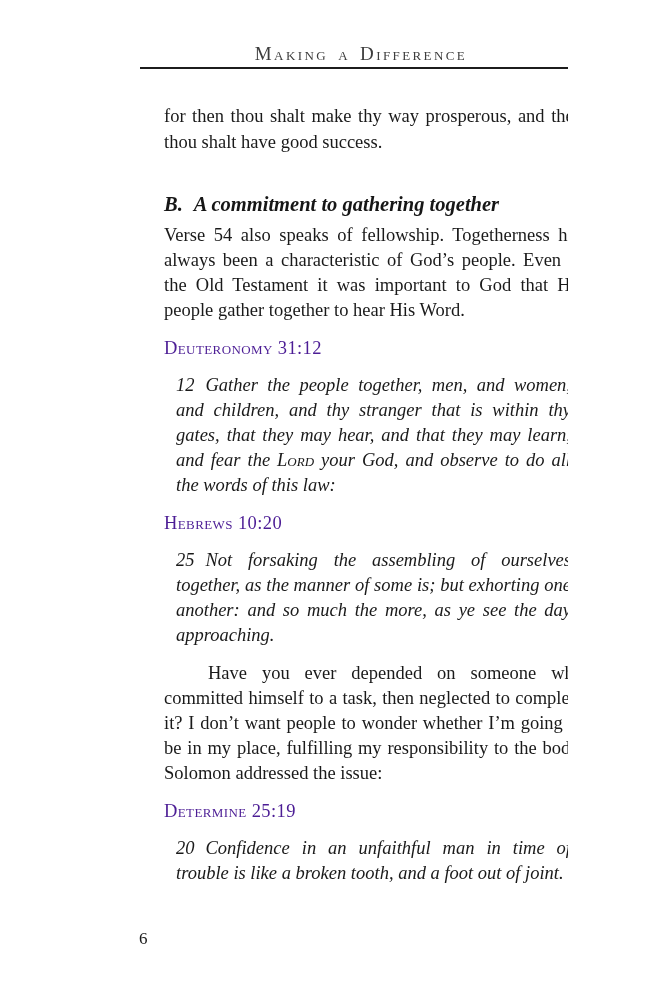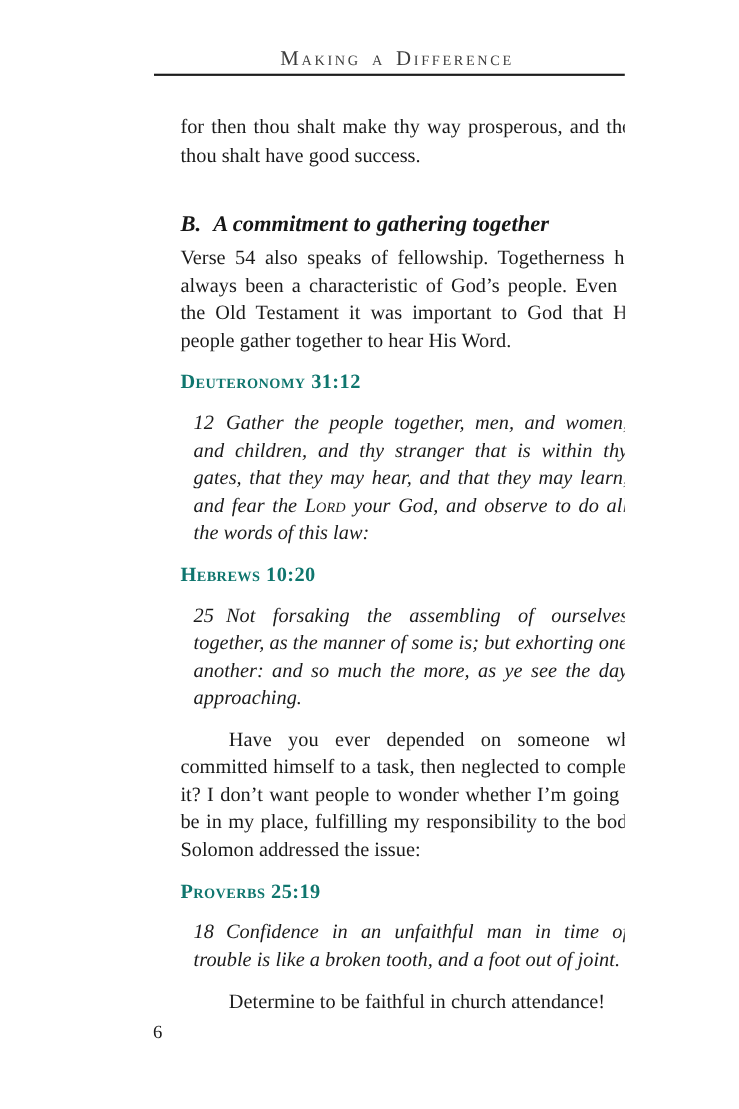--- a/index.html
+++ b/index.html
@@ -53,26 +53,26 @@
     font-weight: bold;
     text-align: left;
     color: #161616;
   }
   .section-letter { margin-right: 11px; }
   .body-para { margin: 0 0 13px 0; }
   .indent { text-indent: 44px; }
   .scripture { margin: 0 0 13px 0; }
   .scripture-ref {
     font-variant: small-caps;
-    font-weight: 700;
+    font-weight: 400;
     letter-spacing: 0.4px;
     line-height: 25px;
     margin: 0 0 1px 0;
     text-align: left;
-    color: #0f766e;
+    color: #4c1d95;
   }
   .scripture-text {
     margin: 12px;
     font-style: italic;
     line-height: 25px;
   }
   .verse-num { margin-right: 11px; }
   .sc { font-variant: small-caps; }
   .closing { margin: 0; }
   .page-number {
@@ -106,23 +106,22 @@
 
 
     <section class="scripture">
       <div class="scripture-ref">Hebrews 10:20</div>
       <p class="scripture-text"><span class="verse-num">25</span><span>Not forsaking the assembling of ourselves together, as the manner of some is; but exhorting one another: and so much the more, as ye see the day approaching.</span></p>
     </section>
 
     <p class="body-para indent">Have you ever depended on someone who committed himself to a task, then neglected to complete it? I don’t want people to wonder whether I’m going to be in my place, fulfilling my responsibility to the body. Solomon addressed the issue:</p>
 
     <section class="scripture">
-      <div class="scripture-ref">Proverbs 25:19</div>
-      <p class="scripture-text"><span class="verse-num">18</span><span>Confidence in an unfaithful man in time of trouble is like a broken tooth, and a foot out of joint.</span></p>
+      <div class="scripture-ref">Determine 25:19</div>
+      <p class="scripture-text"><span class="verse-num">20</span><span>Confidence in an unfaithful man in time of trouble is like a broken tooth, and a foot out of joint.</span></p>
     </section>
 
-    <p class="closing indent">Determine to be faithful in church attendance!</p>
 
   </main>
 
   <div class="page-number">6</div>
 
 </div>
 
 </body></html>

